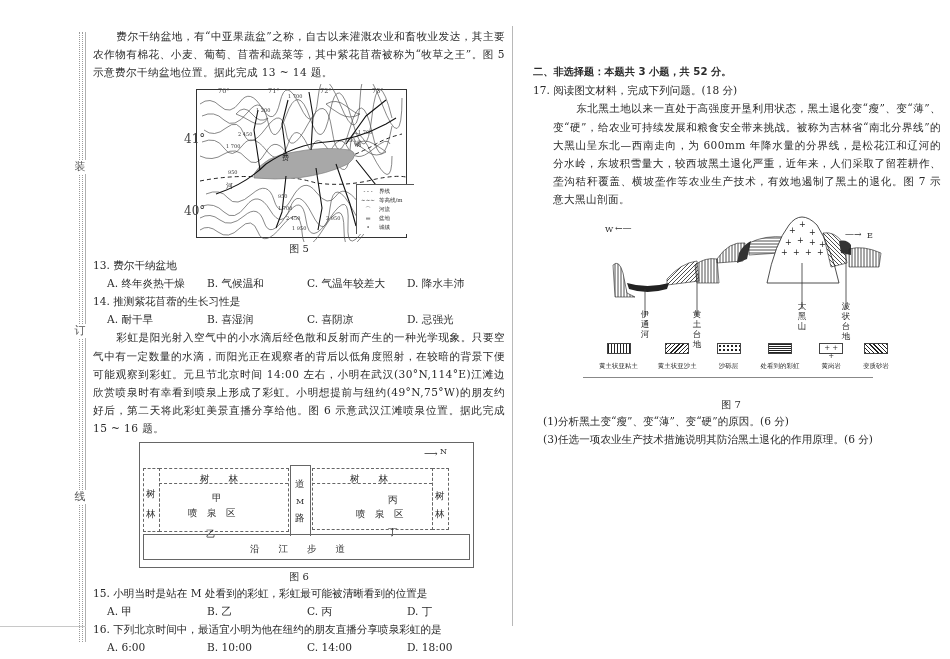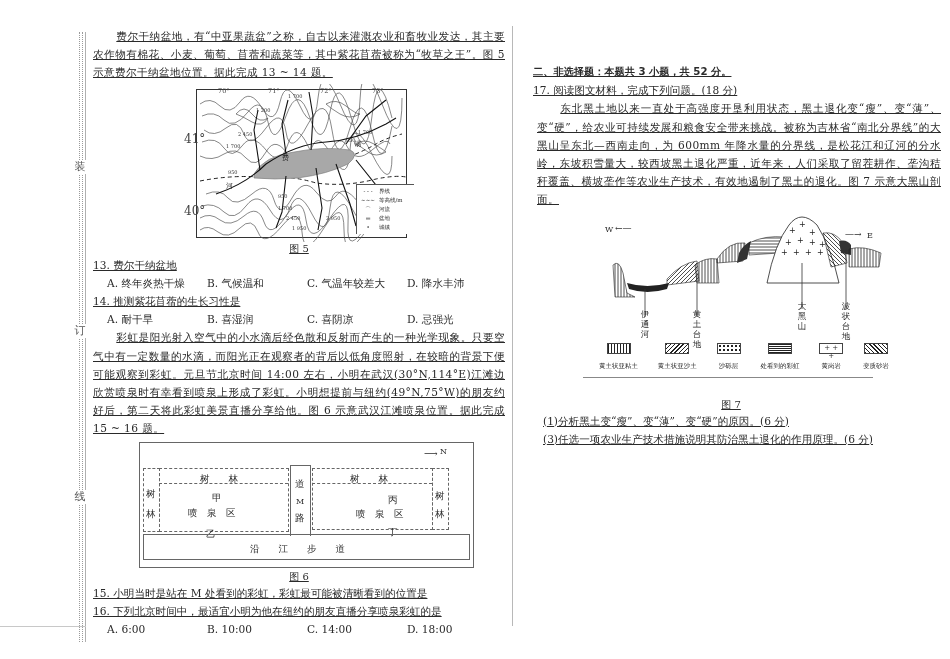--- a/index.html
+++ b/index.html
@@ -8,21 +8,21 @@
   .binding { position:absolute; left:79px; top:32px; width:2px; height:610px;
              border-left:1px dotted #9a9a9a; border-right:1px dotted #9a9a9a; }
   .binding-solid { position:absolute; left:85px; top:32px; width:1px; height:610px; background:#b0b0b0; }
   .binding-char { position:absolute; left:72px; width:16px; background:#fff; font-size:11px; text-align:center; color:#555; line-height:14px; }
   .bottom-rule { position:absolute; left:0; top:626px; width:86px; height:1px; background:#c8c8c8; }
   .col-divider { position:absolute; left:512px; top:26px; width:1px; height:600px; background:#b8b8b8; }
 
   .col { position:absolute; font-size:10.6px; line-height:18.2px; }
   .col-left { left:93px; top:27px; width:412px; }
   .col-right { left:533px; top:27px; width:408px; }
-  p { margin:0;text-decoration:underline; }
+  p { margin:0; }
   .indent { text-indent:2.2em; }
   .para { text-align:justify; letter-spacing:0.4px; }
   .q { margin:0; }
   .opts { display:flex; margin:0 0 0 14px; }
   .opts span { display:block; }
   .o1 { width:100px; } .o2 { width:100px; } .o3 { width:100px; }
   .caption { text-align:center; font-size:10px; margin:0; line-height:14px; }
   .bold { font-weight:bold; font-family:"DejaVu Sans","Liberation Sans",sans-serif; font-size:10.2px;margin-top:36px; }
 
   
@@ -193,33 +193,39 @@
     <span class="f6txt" style="left:248px;top:48px;">丙</span>
     <span class="f6txt" style="left:216px;top:62px;">喷　泉　区</span>
     <span class="f6txt" style="left:248px;top:80px;">丁</span>
 
     <div class="walk"></div>
     <span class="f6txt" style="left:110px;top:97px;">沿　　江　　步　　道</span>
   </div>
   <p class="caption" style="margin-top:2px;">图 6</p>
 
   <p class="q">15. 小明当时是站在 M 处看到的彩虹，彩虹最可能被清晰看到的位置是</p>
+  <div class="opts">
+    <span class="o1">A. 甲</span>
+    <span class="o2">B. 乙</span>
+    <span class="o3">C. 丙</span>
+    <span>D. 丁</span>
+  </div>
   <p class="q">16. 下列北京时间中，最适宜小明为他在纽约的朋友直播分享喷泉彩虹的是</p>
   <div class="opts">
     <span class="o1">A. 6:00</span>
     <span class="o2">B. 10:00</span>
     <span class="o3">C. 14:00</span>
     <span>D. 18:00</span>
   </div>
 </div>
 
 <div class="col col-right">
   <p class="bold">二、非选择题：本题共 3 小题，共 52 分。</p>
   <p>17. 阅读图文材料，完成下列问题。(18 分)</p>
-  <p class="para indent" style="margin-left:4px;">东北黑土地以来一直处于高强度开垦利用状态，黑土退化变“瘦”、变“薄”、变“硬”，给农业可持续发展和粮食安全带来挑战。被称为吉林省“南北分界线”的大黑山呈东北—西南走向，为 600mm 年降水量的分界线，是松花江和辽河的分水岭，东坡积雪量大，较西坡黑土退化严重，近年来，人们采取了留茬耕作、垄沟秸秆覆盖、横坡垄作等农业生产技术，有效地遏制了黑土的退化。图 7 示意大黑山剖面。</p>
+  <p class="para indent" style="margin-left:20px;">东北黑土地以来一直处于高强度开垦利用状态，黑土退化变“瘦”、变“薄”、变“硬”，给农业可持续发展和粮食安全带来挑战。被称为吉林省“南北分界线”的大黑山呈东北—西南走向，为 600mm 年降水量的分界线，是松花江和辽河的分水岭，东坡积雪量大，较西坡黑土退化严重，近年来，人们采取了留茬耕作、垄沟秸秆覆盖、横坡垄作等农业生产技术，有效地遏制了黑土的退化。图 7 示意大黑山剖面。</p>
 
   <div class="fig7">
     <span style="position:absolute;left:6px;top:8px;font-size:8px;">W</span>
     <span style="position:absolute;left:16px;top:6px;font-size:9px;">←—</span>
     <span style="position:absolute;left:246px;top:12px;font-size:9px;">—→</span>
     <span style="position:absolute;left:268px;top:14px;font-size:8px;">E</span>
 
     <svg width="290" height="130" viewBox="0 0 290 130" style="position:absolute;left:0;top:0;">
       <defs>
         <pattern id="vl" width="3" height="6" patternUnits="userSpaceOnUse">

